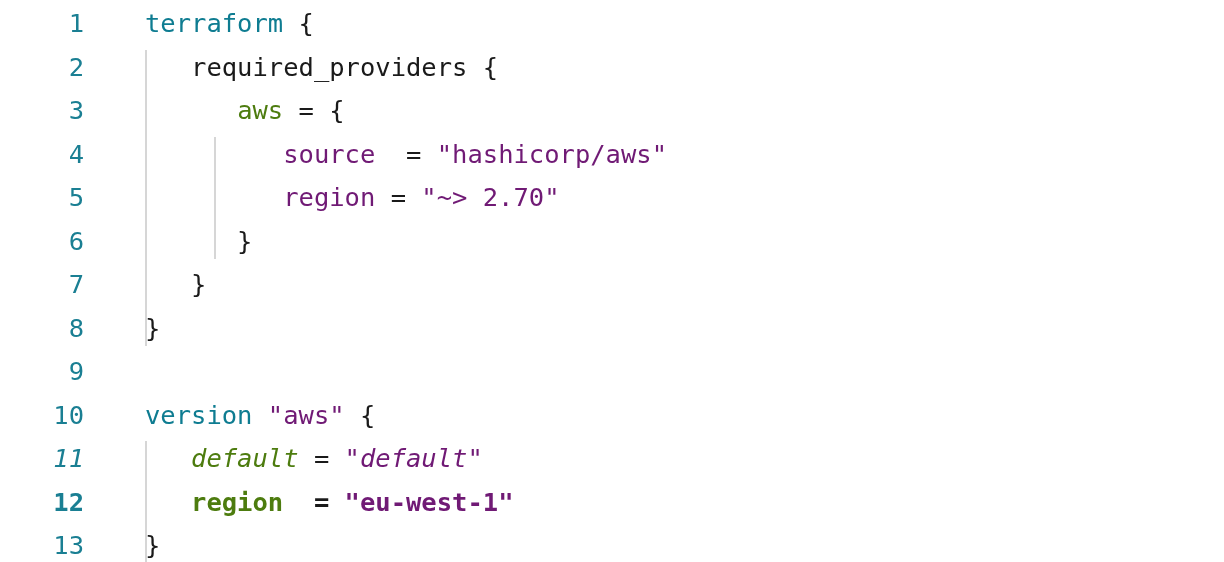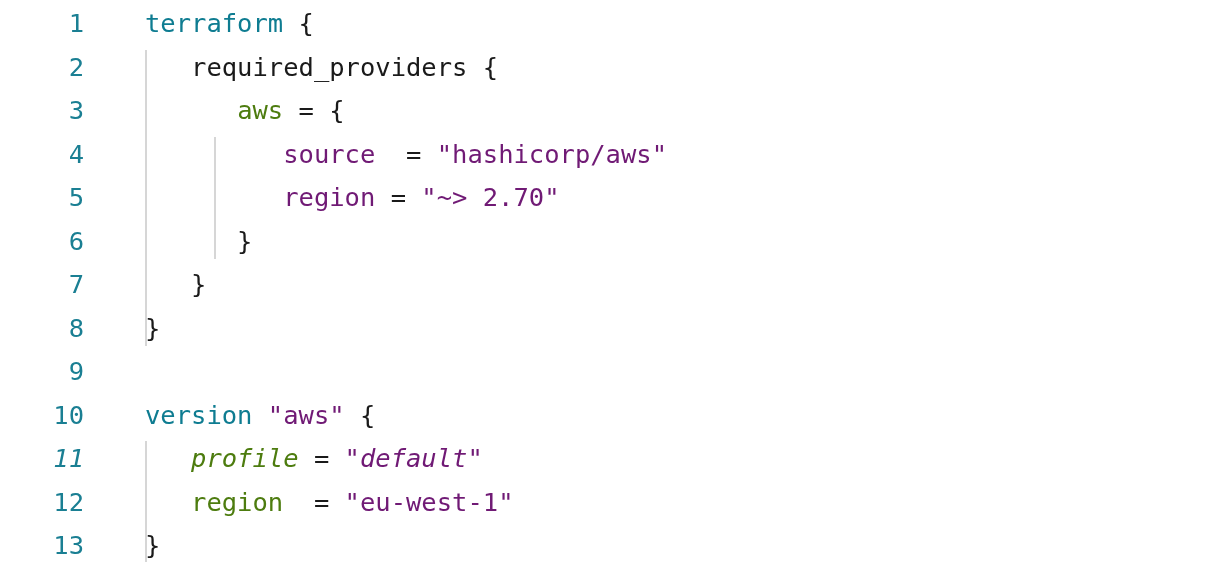--- a/index.html
+++ b/index.html
@@ -33,19 +33,19 @@
     <div class="line" style="top: 2px;"><span class="ln">1</span><span class="code"><span class="kw">terraform</span><span class="plain"> {</span></span></div>
     <div class="line" style="top: 45.5px;"><span class="ln">2</span><span class="code"><span class="plain">   required_providers {</span></span></div>
     <div class="line" style="top: 89px;"><span class="ln">3</span><span class="code"><span class="plain">      </span><span class="key">aws</span><span class="plain"> = {</span></span></div>
     <div class="line" style="top: 132.5px;"><span class="ln">4</span><span class="code"><span class="plain">         </span><span class="str">source</span><span class="plain">  = </span><span class="str">"hashicorp/aws"</span></span></div>
     <div class="line" style="top: 176px;"><span class="ln">5</span><span class="code"><span class="plain">         </span><span class="str">region</span><span class="plain"> = </span><span class="str">"~&gt; 2.70"</span></span></div>
     <div class="line" style="top: 219.5px;"><span class="ln">6</span><span class="code"><span class="plain">      }</span></span></div>
     <div class="line" style="top: 263px;"><span class="ln">7</span><span class="code"><span class="plain">   }</span></span></div>
     <div class="line" style="top: 306.5px;"><span class="ln">8</span><span class="code"><span class="plain">}</span></span></div>
     <div class="line" style="top: 350px;"><span class="ln">9</span><span class="code"></span></div>
     <div class="line" style="top: 393.5px; padding-left: 25px;"><span class="ln">10</span><span class="code"><span class="kw">version</span><span class="plain"> </span><span class="str">"aws"</span><span class="plain"> {</span></span></div>
-    <div class="line" style="top: 437px; font-style: italic;"><span class="ln">11</span><span class="code"><span class="plain">   </span><span class="key">profile</span><span class="plain"> = </span><span class="str">"default"</span></span></div>
-    <div class="line" style="top: 480.5px;"><span class="ln">12</span><span class="code"><span class="plain">   </span><span class="key">region</span><span class="plain">  = </span><span class="str">"eu-west-1"</span></span></div>
+    <div class="line" style="top: 437px; font-style: italic;"><span class="ln">11</span><span class="code"><span class="plain">   </span><span class="key">default</span><span class="plain"> = </span><span class="str">"default"</span></span></div>
+    <div class="line" style="top: 480.5px; font-weight: bold;"><span class="ln">12</span><span class="code"><span class="plain">   </span><span class="key">region</span><span class="plain">  = </span><span class="str">"eu-west-1"</span></span></div>
     <div class="line" style="top: 524px;"><span class="ln">13</span><span class="code"><span class="plain">}</span></span></div>
     <div class="guide" style="left: 145px; top: 49.5px; height: 296.5px;"></div>
     <div class="guide" style="left: 214px; top: 136.5px; height: 122.5px;"></div>
     <div class="guide" style="left: 145px; top: 441px; height: 122.5px;"></div>
   </div>
 
 </body></html>

